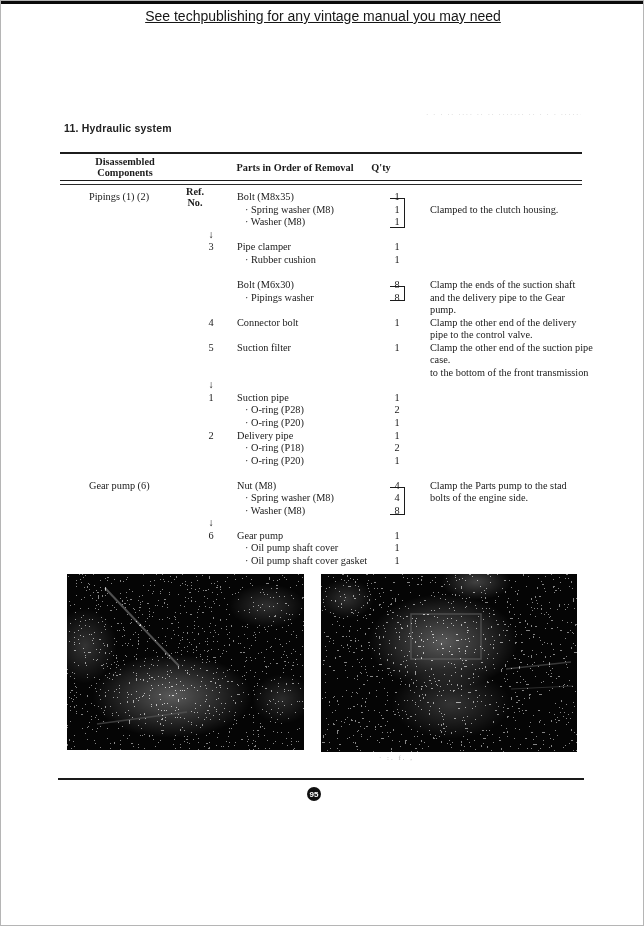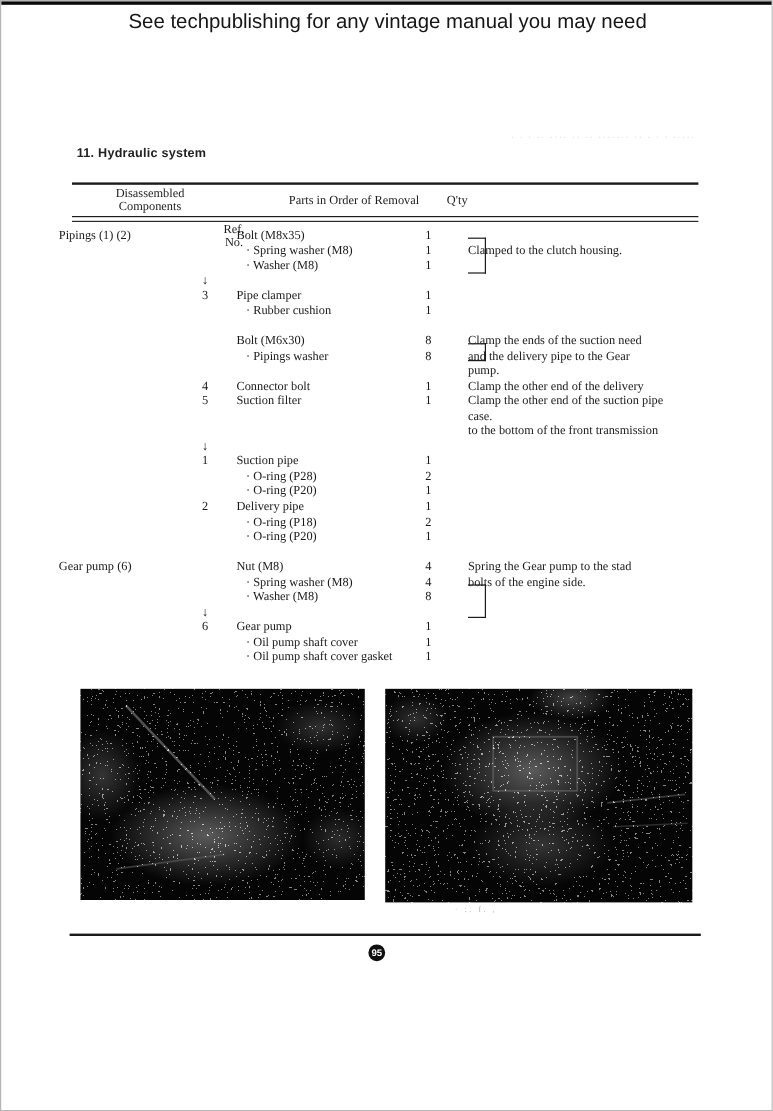--- a/index.html
+++ b/index.html
@@ -5,51 +5,51 @@
 <style>
   html,body { margin:0; padding:0; background:#e8e8e8; }
   .page {
     position:relative; width:644px; height:926px; margin:0 auto;
     background:#ffffff; border:1px solid #b5b5b5; box-sizing:border-box;
     font-family:"Liberation Serif","DejaVu Serif",serif; color:#1a1a1a; overflow:hidden;
   }
   .topbar { position:absolute; left:0; top:0; width:644px; height:3px; background:#0a0a0a; }
   .banner {
     position:absolute; left:0; top:7px; width:644px; text-align:center;
-    font-family:"Liberation Sans","DejaVu Sans",sans-serif; font-size:17px; color:#161616;
+    font-family:"Liberation Sans","DejaVu Sans",sans-serif; font-size:14px; color:#161616;text-decoration:underline;
   }
   .heading {
     position:absolute; left:63px; top:121px;
     font-family:"Liberation Sans","DejaVu Sans",sans-serif;
     font-weight:bold; font-size:10.5px; color:#222; letter-spacing:.2px;
   }
   .faint-text {
     position:absolute; left:425px; top:110px; width:155px;
     font-size:7px; color:#c9c9c9; letter-spacing:1.5px; white-space:nowrap; overflow:hidden;
   }
   
   .rule-top    { position:absolute; left:59px; top:151px; width:522px; height:0; border-top:2px solid #1c1c1c; }
   .rule-dblhdr { position:absolute; left:59px; top:179px; width:522px; height:3px;
                  border-top:1.5px solid #1c1c1c; border-bottom:1px solid #2a2a2a; box-sizing:content-box; }
   .rule-bottom { position:absolute; left:57px; top:777px; width:526px; height:2px; background:#1a1a1a; }
 
   
   .thead { position:absolute; left:0; top:155px; width:644px; height:24px; font-size:10.3px; color:#1c1c1c; }
-  .th { position:absolute; top:0; height:24px; display:flex; align-items:center; justify-content:center; text-align:center; line-height:1.05; }
+  .th { position:absolute; top:0; height:24px; display:flex; align-items:center; justify-content:center; text-align:center; line-height:1.05;font-weight:bold; }
   .th-comp    { left:85px;  width:78px; }
   .th-ref     { left:180px; width:28px;margin-top:30px; }
   .th-parts   { left:220px; width:148px; }
   .th-qty     { left:360px; width:40px; }
   .th-remarks { left:438px; width:100px; }
 
   
   .rows { position:absolute; left:0; top:190px; width:644px; font-size:10.3px; }
   .tline { display:flex; height:12.55px; align-items:center; line-height:1; }
   .cell { display:block; white-space:nowrap; overflow:visible; }
-  .c-comp   { margin-left:48px; width:110px; }
+  .c-comp   { margin-left:88px; width:110px; }
   .c-ref    { width:24px; text-align:center; }
   .c-part   { margin-left:14px; width:140px; }
   .c-part.sub { padding-left:8px; width:132px; }
   .c-qty    { width:40px; text-align:center; }
   .c-remark { margin-left:13px; width:165px; }
 
   
   .bracket { position:absolute; left:389px; width:14px;
              border-top:1.2px solid #1c1c1c; border-right:1.2px solid #1c1c1c; border-bottom:1.2px solid #1c1c1c; }
   .bracket-1 { top:197px; height:28px; }
@@ -139,21 +139,21 @@
         <span class="cell c-ref"></span>
         <span class="cell c-part"></span>
         <span class="cell c-qty"></span>
         <span class="cell c-remark"></span>
       </div>
       <div class="tline">
         <span class="cell c-comp"></span>
         <span class="cell c-ref"></span>
         <span class="cell c-part">Bolt (M6x30)</span>
         <span class="cell c-qty">8</span>
-        <span class="cell c-remark">Clamp the ends of the suction need</span>
+        <span class="cell c-remark">Clamp the ends of the suction shaft</span>
       </div>
       <div class="tline">
         <span class="cell c-comp"></span>
         <span class="cell c-ref"></span>
         <span class="cell c-part sub">· Pipings washer</span>
         <span class="cell c-qty">8</span>
         <span class="cell c-remark">and the delivery pipe to the Gear</span>
       </div>
       <div class="tline">
         <span class="cell c-comp"></span>
@@ -164,20 +164,27 @@
       </div>
       <div class="tline">
         <span class="cell c-comp"></span>
         <span class="cell c-ref">4</span>
         <span class="cell c-part">Connector bolt</span>
         <span class="cell c-qty">1</span>
         <span class="cell c-remark">Clamp the other end of the delivery</span>
       </div>
       <div class="tline">
         <span class="cell c-comp"></span>
+        <span class="cell c-ref"></span>
+        <span class="cell c-part"></span>
+        <span class="cell c-qty"></span>
+        <span class="cell c-remark">pipe to the control valve.</span>
+      </div>
+      <div class="tline">
+        <span class="cell c-comp"></span>
         <span class="cell c-ref">5</span>
         <span class="cell c-part">Suction filter</span>
         <span class="cell c-qty">1</span>
         <span class="cell c-remark">Clamp the other end of the suction pipe</span>
       </div>
       <div class="tline">
         <span class="cell c-comp"></span>
         <span class="cell c-ref"></span>
         <span class="cell c-part"></span>
         <span class="cell c-qty"></span>
@@ -244,21 +251,21 @@
         <span class="cell c-ref"></span>
         <span class="cell c-part"></span>
         <span class="cell c-qty"></span>
         <span class="cell c-remark"></span>
       </div>
       <div class="tline">
         <span class="cell c-comp">Gear pump (6)</span>
         <span class="cell c-ref"></span>
         <span class="cell c-part">Nut (M8)</span>
         <span class="cell c-qty">4</span>
-        <span class="cell c-remark">Spring the Gear pump to the stad</span>
+        <span class="cell c-remark">Clamp the Parts pump to the stad</span>
       </div>
       <div class="tline">
         <span class="cell c-comp"></span>
         <span class="cell c-ref"></span>
         <span class="cell c-part sub">· Spring washer (M8)</span>
         <span class="cell c-qty">4</span>
         <span class="cell c-remark">bolts of the engine side.</span>
       </div>
       <div class="tline">
         <span class="cell c-comp"></span>

